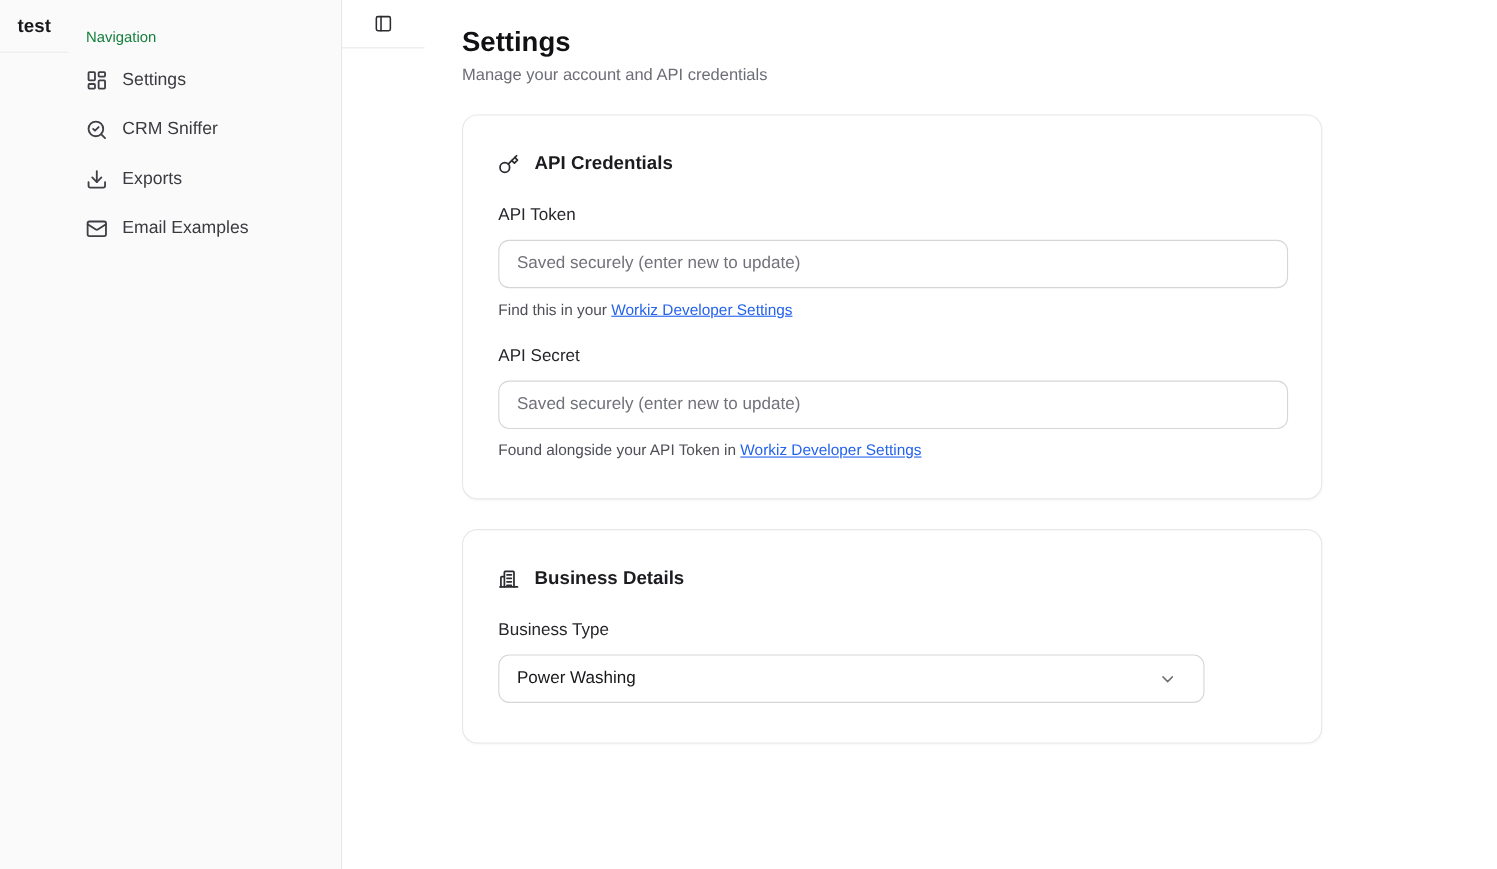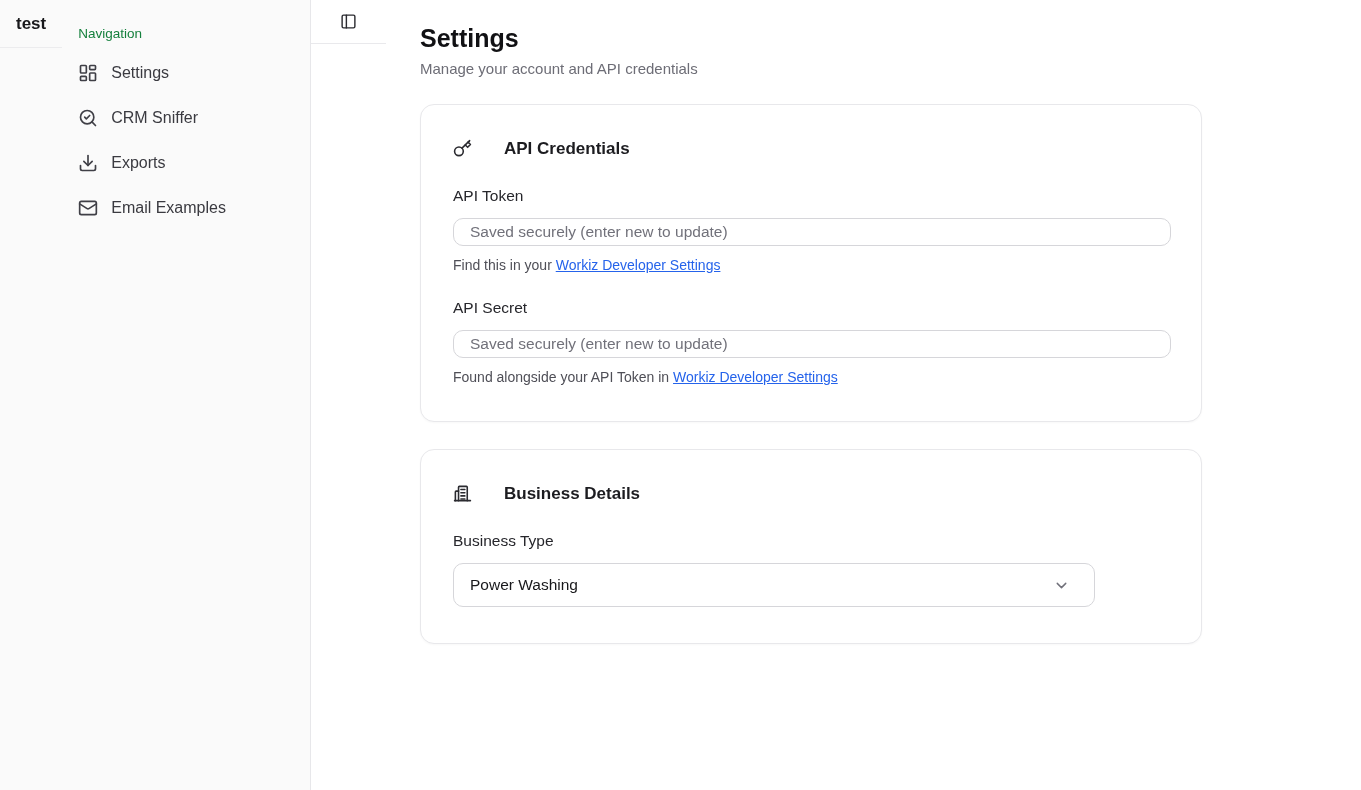--- a/index.html
+++ b/index.html
@@ -51,30 +51,30 @@
   .page-subtitle { font-size:15px; color:#6d6d76; margin-top:7px; }
 
   .card {
     width:782px; background:#fff;
     border:1px solid #e8e8eb; border-radius:14px;
     padding:34px 32px 36px;
     margin-top:27px;
     box-shadow:0 1px 2px rgba(0,0,0,.03);
   }
   .card-heading {
-    display:flex; gap:32px; margin-bottom:28px;
+    display:flex; align-items:center; gap:14px; margin-bottom:28px;
   }
   .card-heading svg { width:19px; height:19px; stroke:#2b2b30; }
   .card-heading-text { font-size:17px; font-weight:700; color:#1c1c20; }
 
   .field { margin-top:26px; }
   .field:first-of-type { margin-top:0; }
   .field-label { font-size:15.5px; font-weight:500; color:#26262b; margin-bottom:13px; }
   .text-input {
-    width:718px; height:28px;
+    width:718px; height:44px;
     border:1px solid #d6d6da; border-radius:10px;
     padding:0 16px; font-size:15.5px; color:#18181b;
     font-family:"Liberation Sans", sans-serif;
     background:#fff; outline:none; display:block;
   }
   .text-input::placeholder { color:#71717a; }
   .field-helper { margin-top:11px; font-size:14px; color:#4f4f57; }
   .field-helper a { color:#2563eb; text-decoration:underline; cursor:pointer; }
 
   .select {

